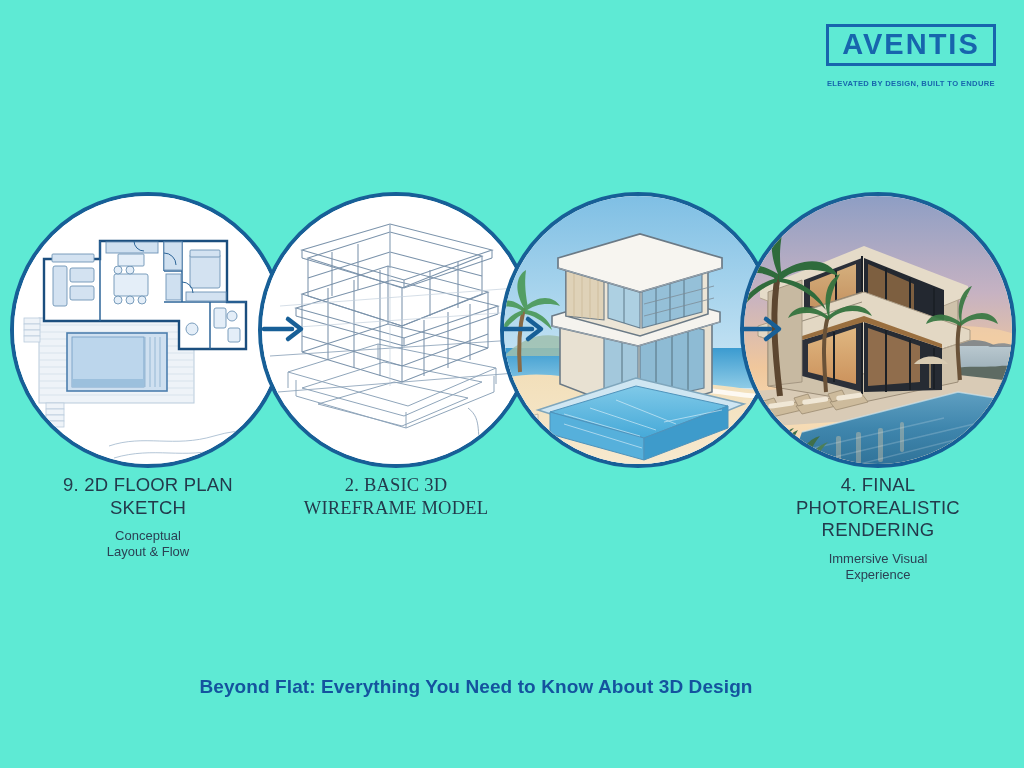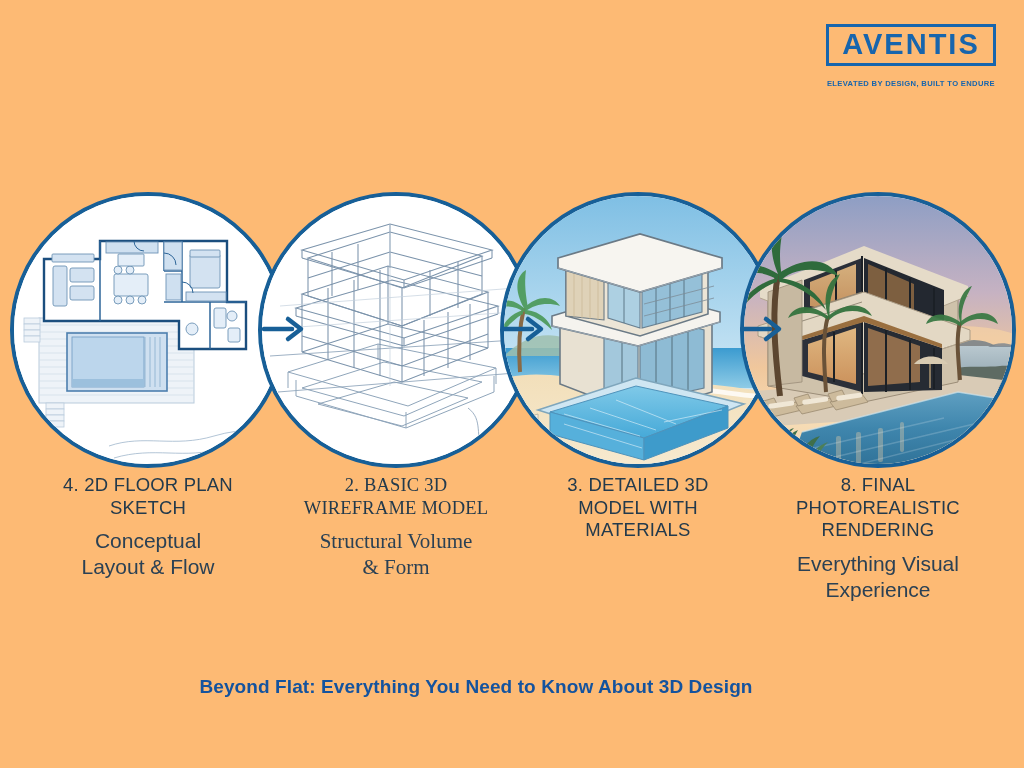--- a/index.html
+++ b/index.html
@@ -5,21 +5,21 @@
   * { box-sizing: border-box; margin: 0; padding: 0; }
   html, body {
     width: 1024px; height: 768px;
     background: #ffffff;
     font-family: "Liberation Sans", sans-serif;
     overflow: hidden;
   }
   #page {
     position: relative;
     width: 1024px; height: 768px;
-    background: #fdba74;
+    background: #5eead4;
   }
 
   
   #logo {
     position: absolute; top: 24px; left: 826px;
     width: 170px; text-align: center;
   }
   #logo-box {
     border: 3px solid #1765ad;
     padding: 3px 10px 4px 10px;
@@ -67,21 +67,21 @@
   }
   .cap-title {
     font-size: 18.5px;
     line-height: 1.22;
     letter-spacing: .2px;
     color: #233a4c;
     white-space: pre-line;
   }
   .cap-sub {
     margin-top: 9px;
-    font-size: 21px;
+    font-size: 13px;
     line-height: 1.24;
     color: #2b4154;
     white-space: pre-line;
   }
 
   
   #footer {
     position: absolute; top: 676px; left: 0; width: 952px;
     text-align: center;
   }
@@ -564,44 +564,39 @@
             <path d="M14 276 C12 260 18 246 28 240 C22 254 20 264 22 276 Z"></path>
             <path d="M62 276 C62 262 72 250 84 246 C74 256 70 266 70 276 Z"></path>
           </g>
         </svg>
       </div>
     </div>
 
   </div>
 
   <div class="caption" style="left:23px; top:474px;">
-    <div class="cap-title">4. 2D FLOOR PLAN
+    <div class="cap-title">9. 2D FLOOR PLAN
 SKETCH</div>
     <div class="cap-sub">Conceptual
 Layout &amp; Flow</div>
   </div>
 
   <div class="caption" style="left:271px; top:474px;font-family:Liberation Serif, serif;">
     <div class="cap-title">2. BASIC 3D
 WIREFRAME MODEL</div>
-    <div class="cap-sub">Structural Volume
-&amp; Form</div>
   </div>
 
   <div class="caption" style="left:513px; top:474px;">
-    <div class="cap-title">3. DETAILED 3D
-MODEL WITH
-MATERIALS</div>
   </div>
 
   <div class="caption" style="left:753px; top:474px;">
-    <div class="cap-title">8. FINAL
+    <div class="cap-title">4. FINAL
 PHOTOREALISTIC
 RENDERING</div>
-    <div class="cap-sub">Everything Visual
+    <div class="cap-sub">Immersive Visual
 Experience</div>
   </div>
 
   <div id="footer">
     <span id="footer-text">Beyond Flat: Everything You Need to Know About 3D Design</span>
   </div>
 
 </div>
 
 </body></html>

